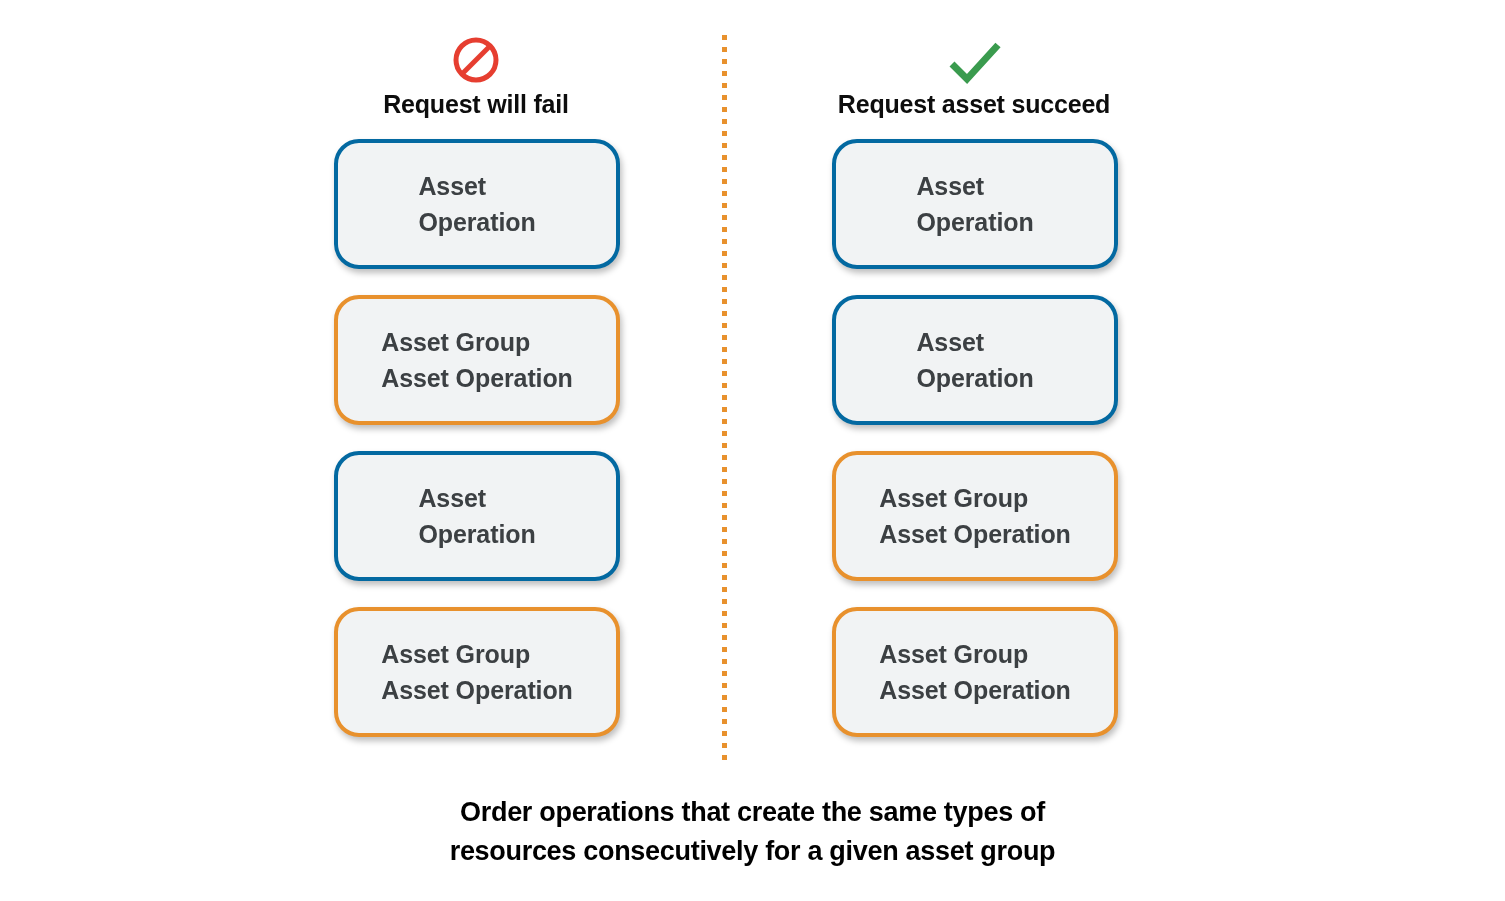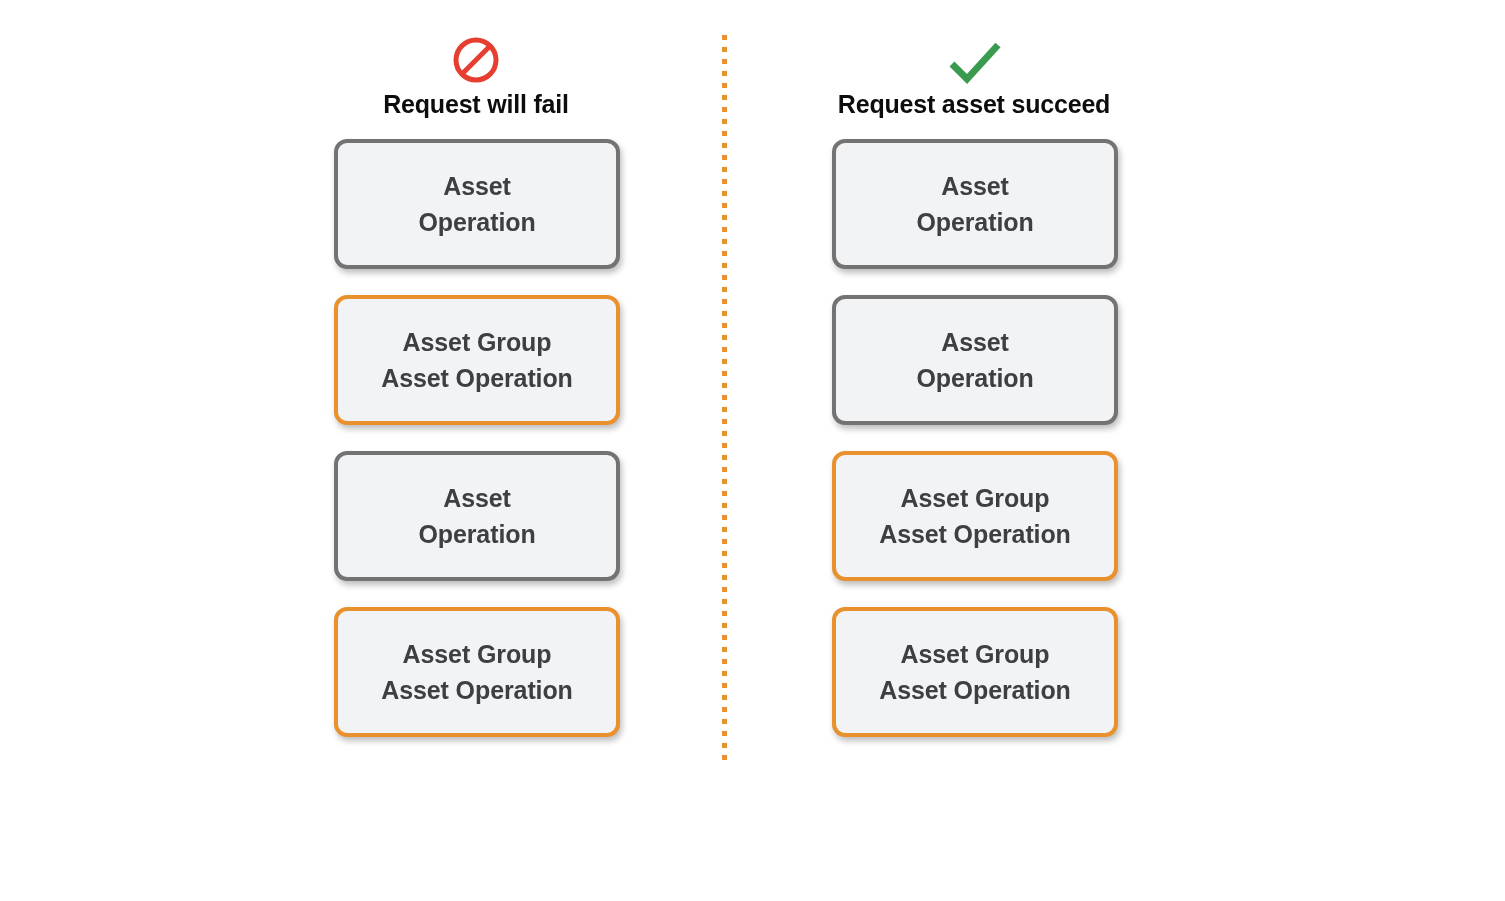--- a/index.html
+++ b/index.html
@@ -81,28 +81,27 @@
     position: absolute;
     top: 112px;
     left: 8px;
     width: 290px;
   }
   .card {
     box-sizing: border-box;
     width: 286px;
     height: 130px;
     margin-bottom: 26px;
-    border-radius: 13px;
-    border: 4px solid #737373;
+    border-radius: 25px;
+    border: 4px solid #0369a1;
     background: #F1F3F4;
     box-shadow: 2px 4px 6px rgba(0,0,0,0.26);
     display: flex;
     align-items: center;
     justify-content: center;
-    text-align: center;
     padding: 0 8px;
   }
   .card.type-assetgroup { border-color: #E8912D; }
   .card-label {
     font-size: 25px;
     font-weight: 700;
     color: #3C4043;
     line-height: 36px;
     letter-spacing: -0.1px;
     white-space: pre-line;
@@ -188,14 +187,18 @@
         <span class="card-label">Asset Group
 Asset Operation</span>
       </div>
       <div class="card type-assetgroup">
         <span class="card-label">Asset Group
 Asset Operation</span>
       </div>
     </div>
   </div>
 
+  <div class="caption">
+    <span class="caption-line">Order operations that create the same types of</span>
+    <span class="caption-line">resources consecutively for a given asset group</span>
+  </div>
 
 </div>
 
 </body></html>

